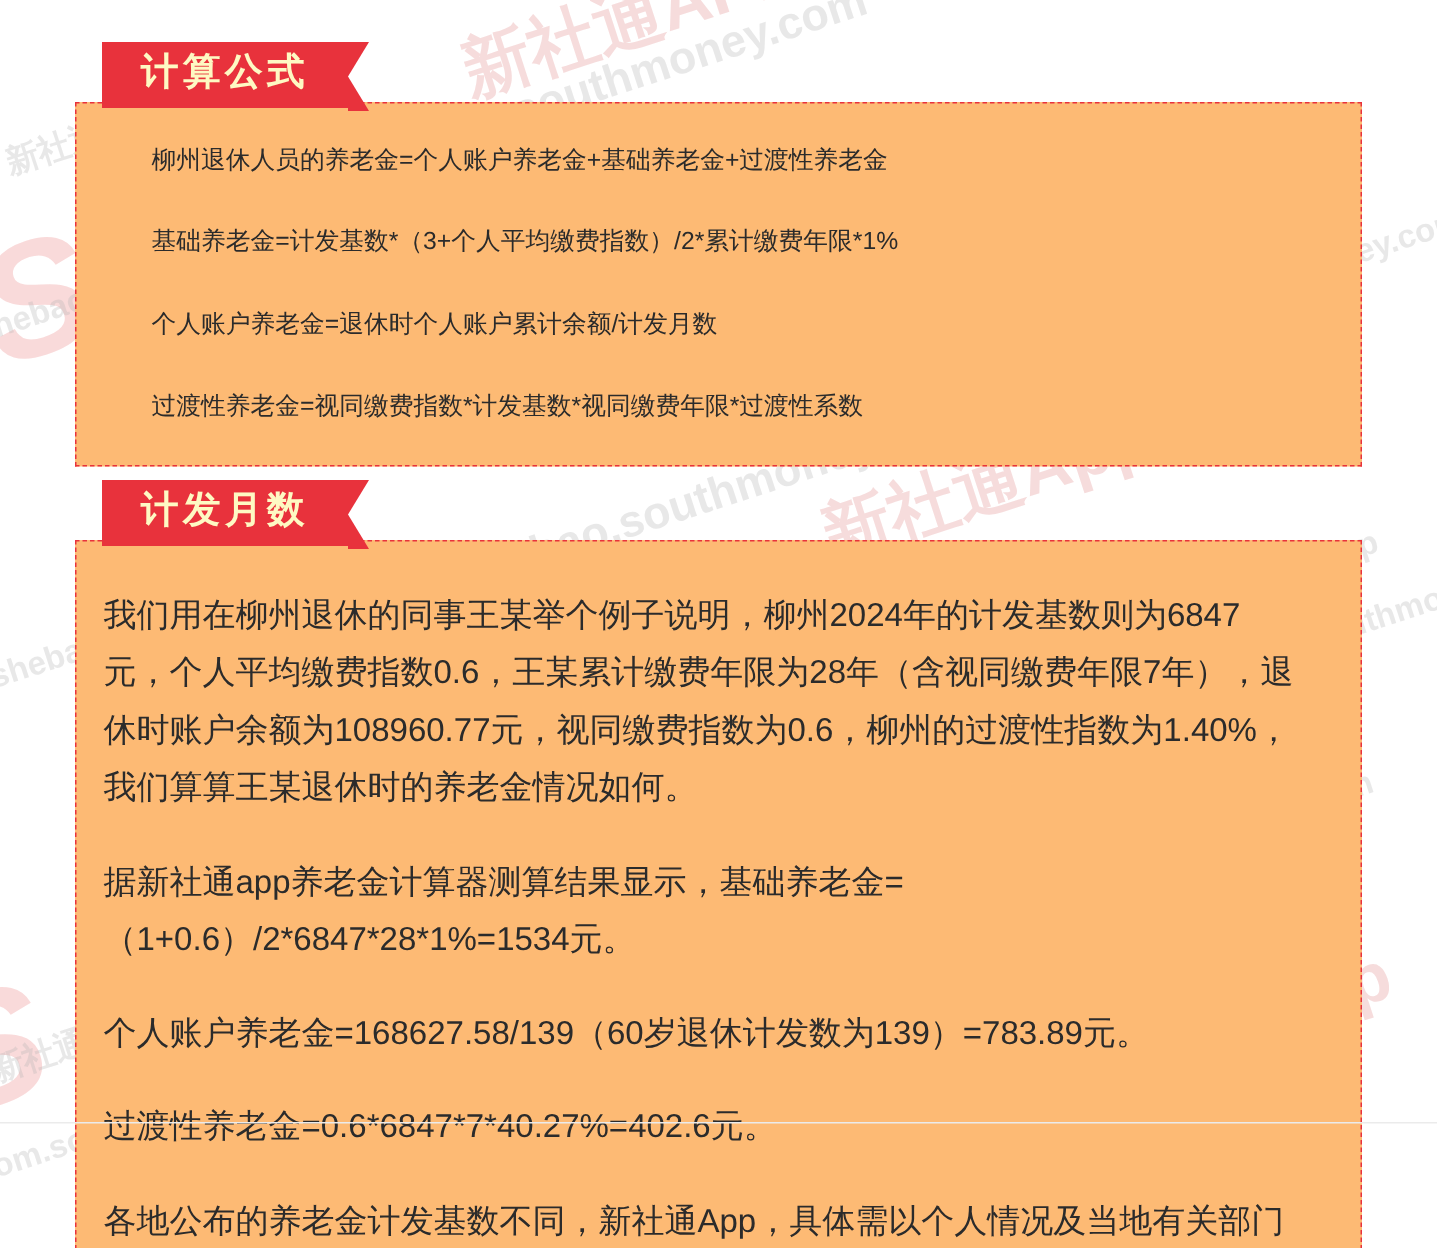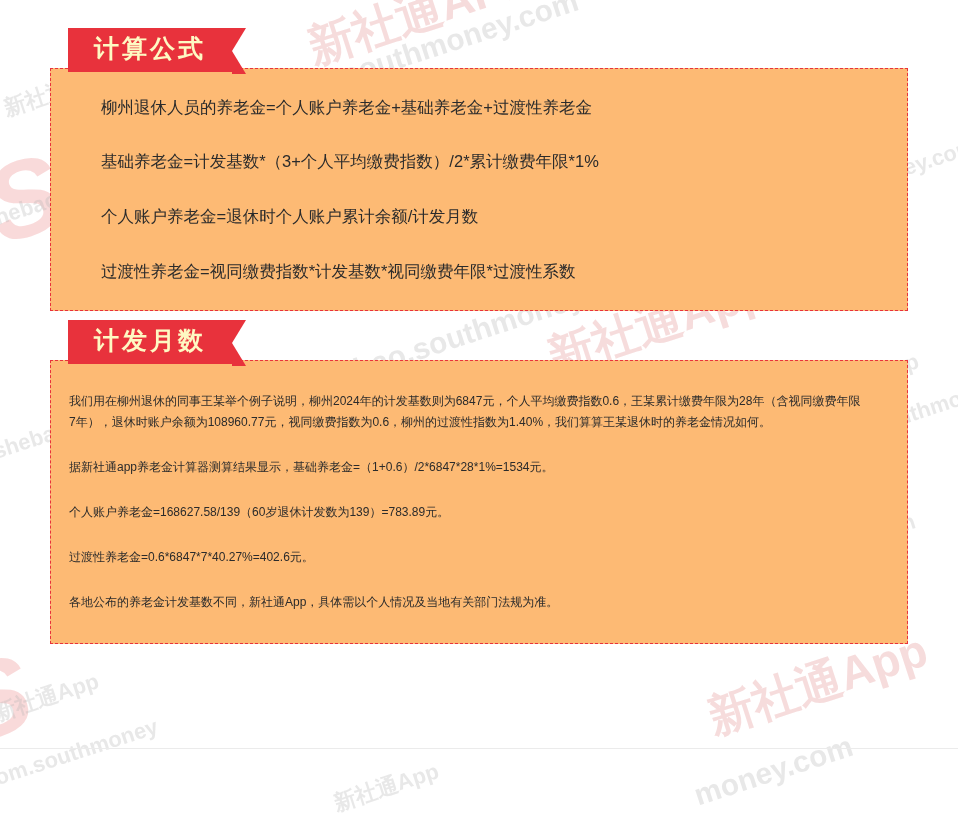--- a/index.html
+++ b/index.html
@@ -101,21 +101,21 @@
   .box.formula p {
     margin: 0 0 30px 0;
     font-size: 16.5px;
     color: #2b2b2b;
     line-height: 1.5;
   }
   .box.formula p:last-child { margin-bottom: 0; }
 
   .box.example p {
     margin: 0 0 24px 0;
-    font-size: 12px;
+    font-size: 22px;
     color: #2b2b2b;
     line-height: 1.75;
   }
   .box.example { padding: 30px 40px 28px 18px; }
   .box.example p:last-child { margin-bottom: 2px; }
 
   #formula-section { top: 28px; }
   #example-section { top: 320px; }
 
   .footer {

